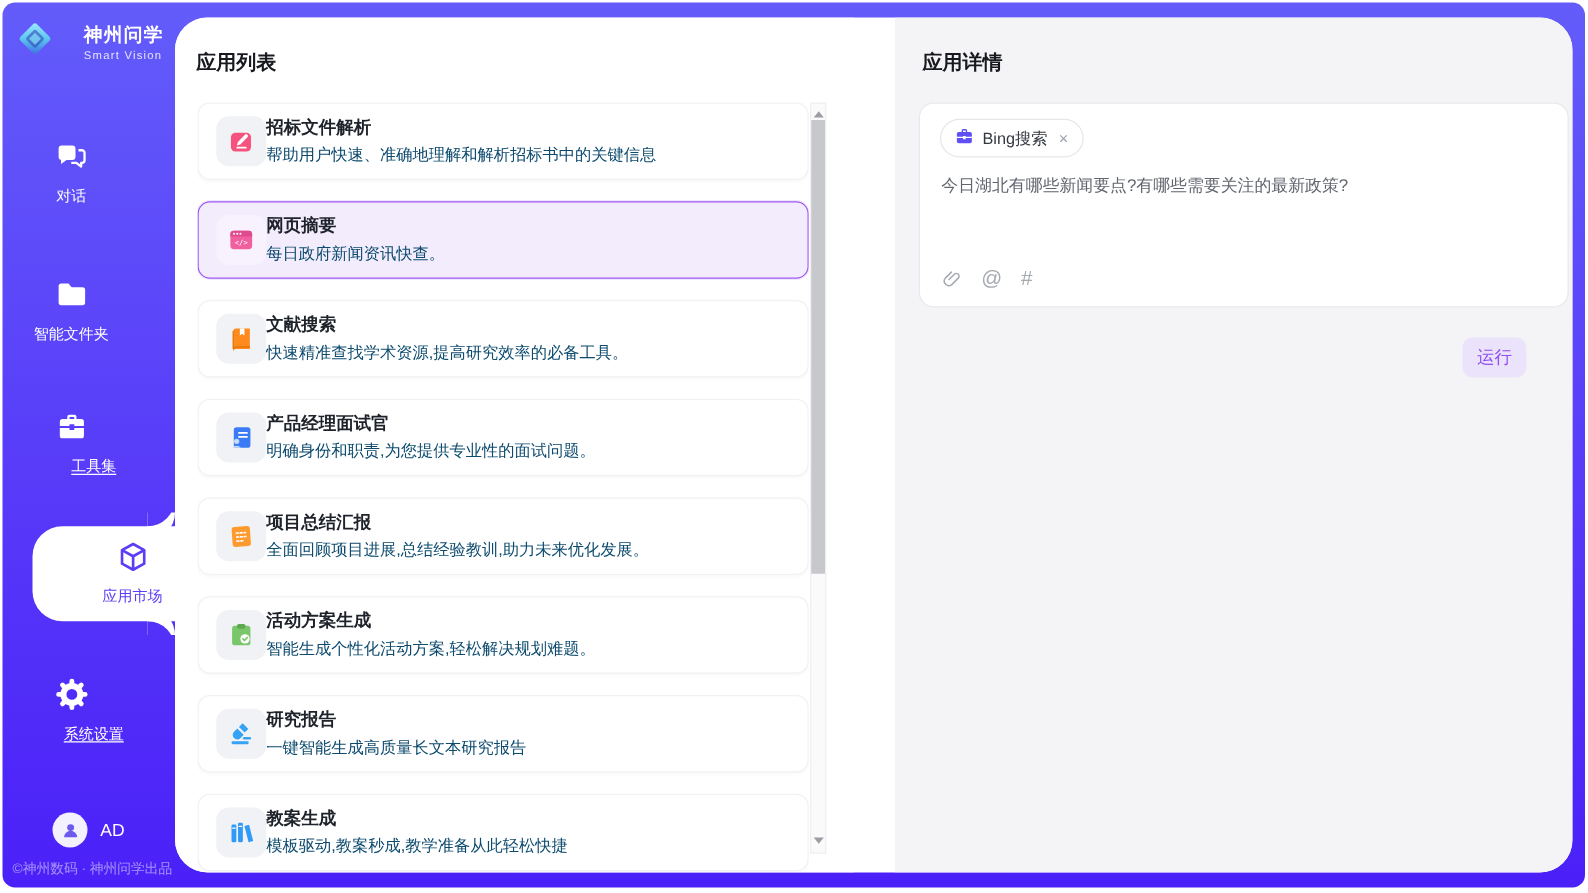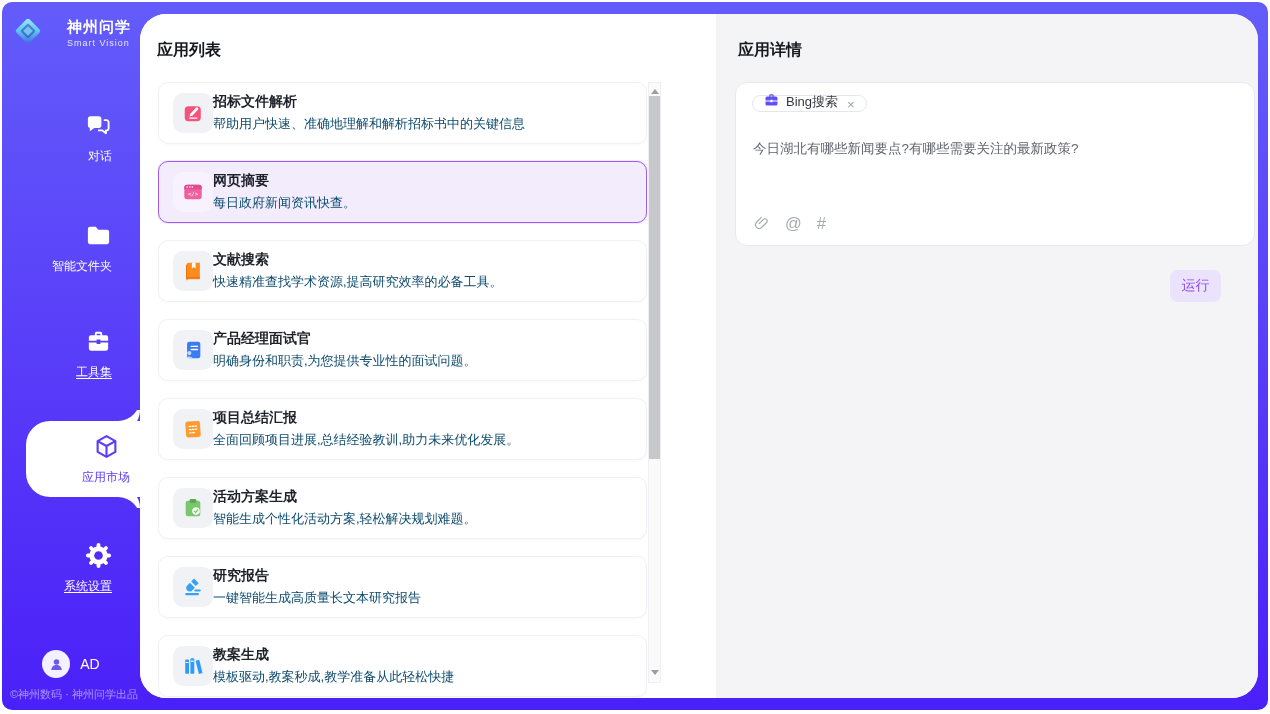--- a/index.html
+++ b/index.html
@@ -10,21 +10,21 @@
     background:linear-gradient(180deg,#635CFA 0%, #5636F9 62%, #4A20F8 100%);
     border-radius:10px; }
 
   
   .sidebar { position:absolute; left:0; top:0; width:138px; height:100%; }
   .logo { position:absolute; top:12px; left:0; width:138px; display:flex;
     align-items:center; justify-content:center; gap:22px; }
   .logo-text .brand-name { color:#fff; font-size:15px; font-weight:700; letter-spacing:1px; }
   .logo-text .brand-sub { color:#E6E4FF; font-size:9px; letter-spacing:1px; margin-top:1px; }
 
-  .nav-item { position:absolute; left:0; width:110px; text-align:right; color:#fff; cursor:pointer; }
+  .nav-item { position:absolute; left:0; width:110px; text-align:center; color:#fff; cursor:pointer; }
   .nav-item svg { width:27px; height:27px; display:inline-block; }
   .nav-label { display:block; margin-top:5px; font-size:12px; color:#fff; }
   .nav-label.u { text-decoration:underline; text-underline-offset:2px;padding-left:36px; }
 
   .nav-item.active { left:24px; width:114px; height:76px; background:#fff;
     border-radius:24px 0 0 24px; display:flex; flex-direction:column;
     align-items:center; justify-content:center; color:#5B3DF6; text-align:center;padding-left:46px; }
   .nav-item.active .nav-label { color:#5B3DF6; }
   .nav-item.active::before, .nav-item.active::after { content:''; position:absolute;
     right:0; width:22px; height:22px; background:transparent; }
@@ -73,22 +73,22 @@
     border-top:5px solid #9B9DA3; }
   .sb-thumb { position:absolute; left:0px; top:13px; width:11px; height:363px;
     background:#C7C8CB; cursor:grab; }
 
   
   .detail-panel { flex:1; background:#F4F4F6; position:relative; }
   .detail-panel .panel-title { position:absolute; left:22px; top:26px; }
 
   .prompt-card { position:absolute; left:19px; top:68px; width:520px; height:164px;
     background:#fff; border:1px solid #E8E9EC; border-radius:12px; }
-  .chip { position:absolute; left:16px; top:12px; height:17px; display:inline-flex;
-    align-items:flex-end; gap:7px; padding:0 11px; background:#fff;
+  .chip { position:absolute; left:16px; top:12px; height:31px; display:inline-flex;
+    align-items:center; gap:7px; padding:0 11px; background:#fff;
     border:1px solid #E5E6EA; border-radius:16px; cursor:pointer; }
   .chip svg { width:15px; height:15px; }
   .chip-label { font-size:13px; color:#33373E; }
   .chip-close { font-size:13px; color:#9BA0A8; margin-left:2px; cursor:pointer; line-height:1; }
   .query-text { position:absolute; left:17px; right:20px; top:56px; font-size:13.5px;
     color:#60656E; line-height:1.5; cursor:text; }
   .tool-row { position:absolute; left:17px; bottom:13px; display:flex; align-items:center; gap:15px; }
   .tool-row .tool { color:#A5A9B0; cursor:pointer; display:flex; align-items:center; }
   .tool-row svg { width:17px; height:17px; }
   .tool-glyph { font-size:16.5px; line-height:1; }

